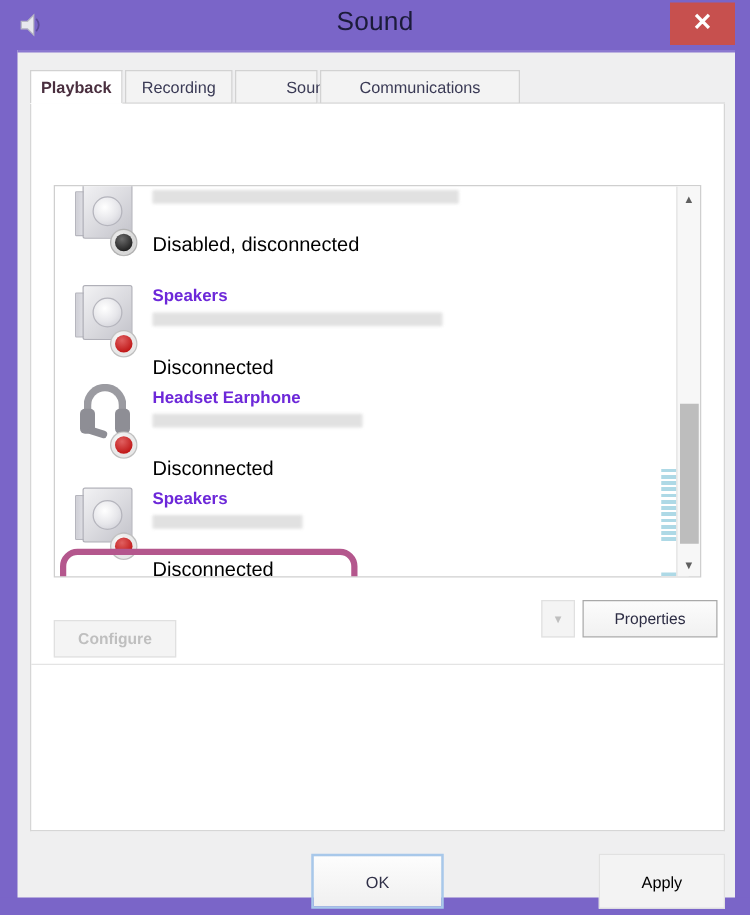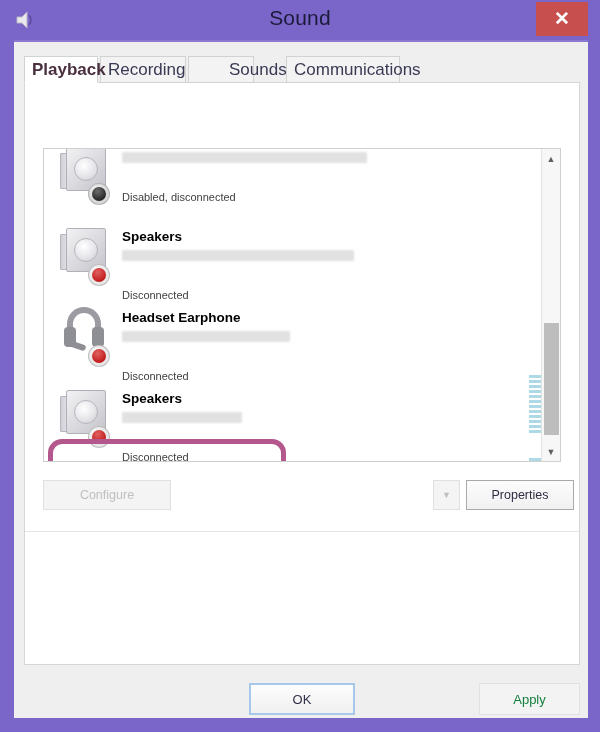--- a/index.html
+++ b/index.html
@@ -82,39 +82,39 @@
     left: 10px; top: 14px;
     width: 556px; height: 27px;
     border-bottom: 1px solid #d6d6d6;
   }
   .tab {
     position: absolute;
     top: 0;
     height: 27px;
     border: 1px solid #d2d2d2;
     background: #f3f3f3;
-    font-size: 17px;
+    font-size: 13px;
     color: #3a3a55;
     line-height: 25px;
     text-align: center;
     cursor: pointer;
     white-space: nowrap;
     padding: 0 7px;
   }
   .tab.active {
     background: #ffffff;
     border-bottom: 1px solid #ffffff;
     color: #4a2f3f;
     font-weight: 600;
     z-index: 3;
   }
   .tab-playback       { left: 0;   width: 74px; }
   .tab-recording      { left: 76px; width: 86px; }
   .tab-sounds         { left: 164px; width: 66px; padding-left: 40px; }
-  .tab-communications { left: 232px; width: 114px; margin-left: 30px; }
+  .tab-communications { left: 232px; width: 160px; }
 
   
   .panel {
     position: absolute;
     left: 10px; top: 41px;
     width: 556px; height: 582px;
     background: #ffffff;
     border: 1px solid #d6d6d6;
     border-top: none;
   }
@@ -154,36 +154,36 @@
   }
   .dev-texts {
     margin-left: 6px;
     padding-top: 6px;
     min-width: 0;
     flex: 1 1 auto;
   }
   .dev-name {
     font-size: 13.5px;
     font-weight: bold;
-    color: #000000;
+    color: #6d28d9;
     line-height: 17px;
     white-space: nowrap;
   }
   .dev-name.dim { color: #b8b8b8; font-weight: bold; }
   .dev-sub-blur {
     height: 11px;
     margin: 5px 0 4px 0;
     background: linear-gradient(90deg,#dcdcdc 0,#dcdcdc 100%);
     opacity: .85;
     border-radius: 1px;
     filter: blur(1.1px);
   }
   .dev-status {
-    font-size: 11px;
-    color: #404040;
+    font-size: 16px;
+    color: #000000;
     line-height: 16px;
     white-space: nowrap;
     margin-top: 26px;
   }
 
   
   .icon-speaker {
     position: absolute; left: 2px; top: 0;
     width: 50px; height: 52px;
   }
@@ -314,52 +314,52 @@
     height: 30px;
     background: linear-gradient(#fcfcfc,#f1f1f1);
     border: 1px solid #cfcfcf;
     font-size: 12.5px;
     color: #3c3c52;
     cursor: pointer;
     padding: 0;
     font-family: "Liberation Sans", sans-serif;
   }
   .btn.disabled { color: #bfbfbf; background: #f4f4f4; border-color: #e0e0e0; cursor: default; }
-  .btn-configure  { left: 18px;  top: 397px; width: 128px; }
+  .btn-configure  { left: 18px;  top: 413px; width: 98px; font-weight: bold; }
   .btn-setdefault { left: 310px; top: 397px; width: 98px;  border-right: none; }
   .btn-setdef-arrow {
     left: 408px; top: 397px; width: 27px;
     display: flex; align-items: center; justify-content: center;
     font-size: 9px; color: #555;
   }
   .btn-properties { left: 441px; top: 397px; width: 108px; border-color: #a9a9a9; color: #2d2d44; }
 
   .panel-sep {
     position: absolute;
     left: 0; top: 448px;
     width: 554px; height: 1px;
     background: #e4e4e4;
   }
 
   
   .footer-btn {
     position: absolute;
     top: 641px;
-    height: 32px;
+    height: 44px;
     font-size: 13px;
     background: linear-gradient(#fdfdfd,#f0f0f0);
     border: 1px solid #c7c7c7;
     color: #303048;
     cursor: pointer;
     font-family: "Liberation Sans", sans-serif;
     padding: 0;
   }
   .btn-ok     { left: 235px; width: 106px; border: 2px solid #a8c8ea; }
   .btn-cancel { left: 351px; width: 106px; }
-  .btn-apply  { left: 465px; width: 101px; color: #15803d; background: #f3f3f3; border-color: #e1e1e1; cursor: default; }
+  .btn-apply  { left: 465px; width: 101px; color: #000000; background: #f3f3f3; border-color: #e1e1e1; cursor: default; }
 </style>
 </head>
 <body>
 
 <div class="window">
 
   <div class="frame-left"></div>
   <div class="frame-right"></div>
   <div class="frame-bottom"></div>
 

